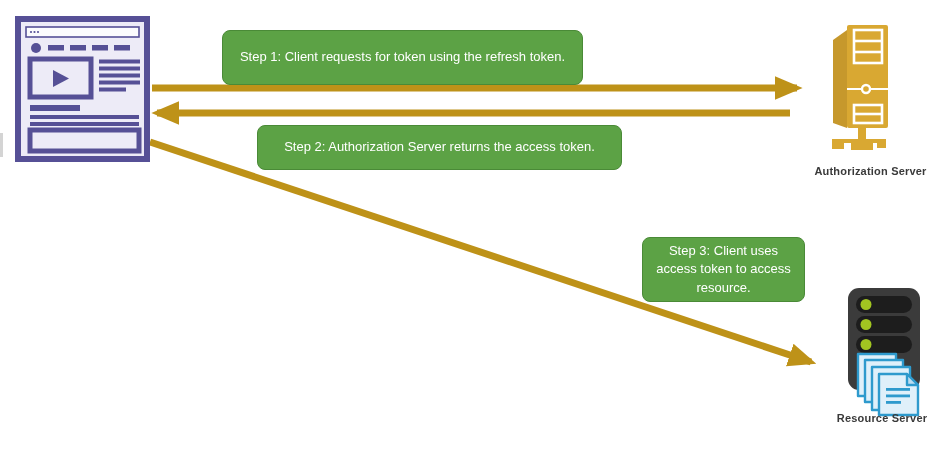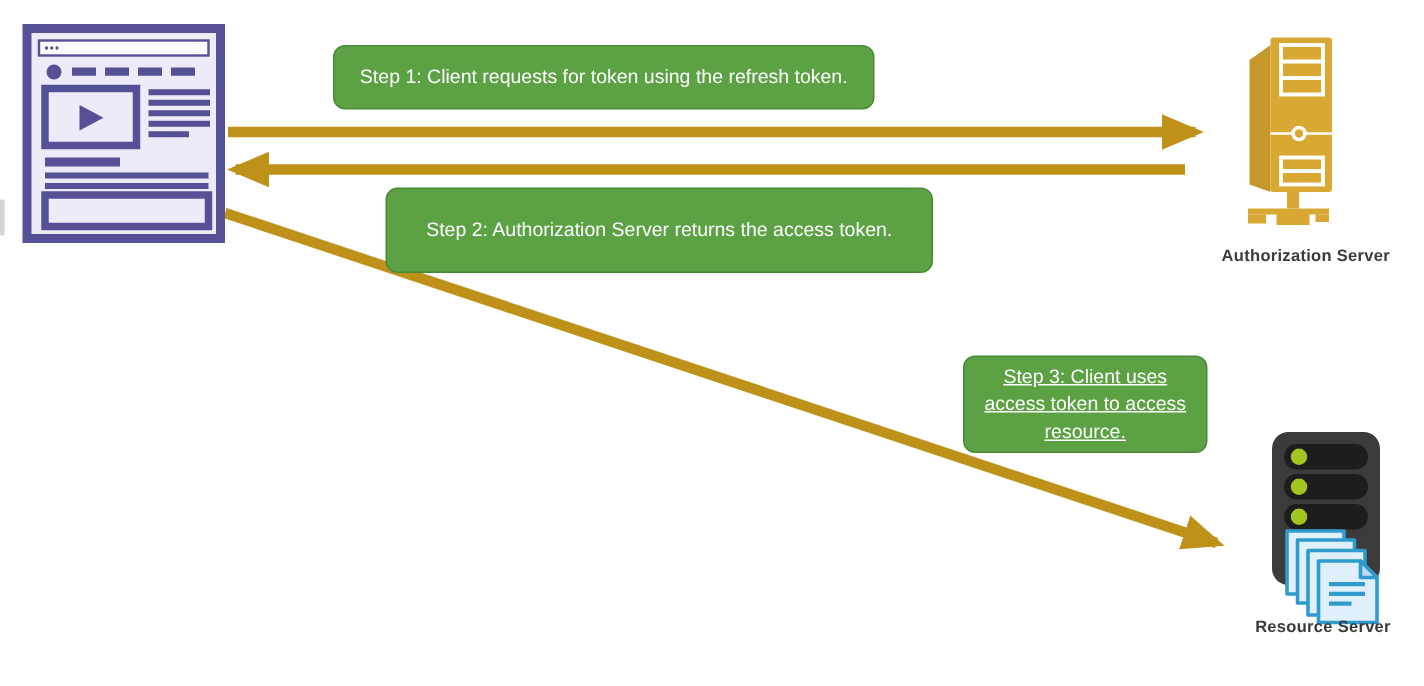--- a/index.html
+++ b/index.html
@@ -30,23 +30,23 @@
     border-radius: 8px;
     color: #ffffff;
     font-size: 13px;
     line-height: 1.42;
     text-align: center;
     display: flex;
     align-items: center;
     justify-content: center;
     padding: 3px 16px;
   }
-  .step-1 { left: 222px; top: 30px;  width: 361px; height: 43px; }
-  .step-2 { left: 257px; top: 125px; width: 365px; height: 57px; }
-  .step-3 { left: 642px; top: 237px; width: 163px; height: 65px; padding: 3px 10px; text-decoration: underline; }
+  .step-1 { left: 222px; top: 30px;  width: 361px; height: 55px; }
+  .step-2 { left: 257px; top: 125px; width: 365px; height: 45px; }
+  .step-3 { left: 642px; top: 237px; width: 163px; height: 65px; padding: 3px 10px; }
 
   .node-label {
     position: absolute;
     color: #3A3A3A;
     font-size: 11px;
     font-weight: bold;
     text-align: center;
     letter-spacing: 0.2px;
   }
   .auth-label     { left: 793px; top: 165px; width: 155px; }

